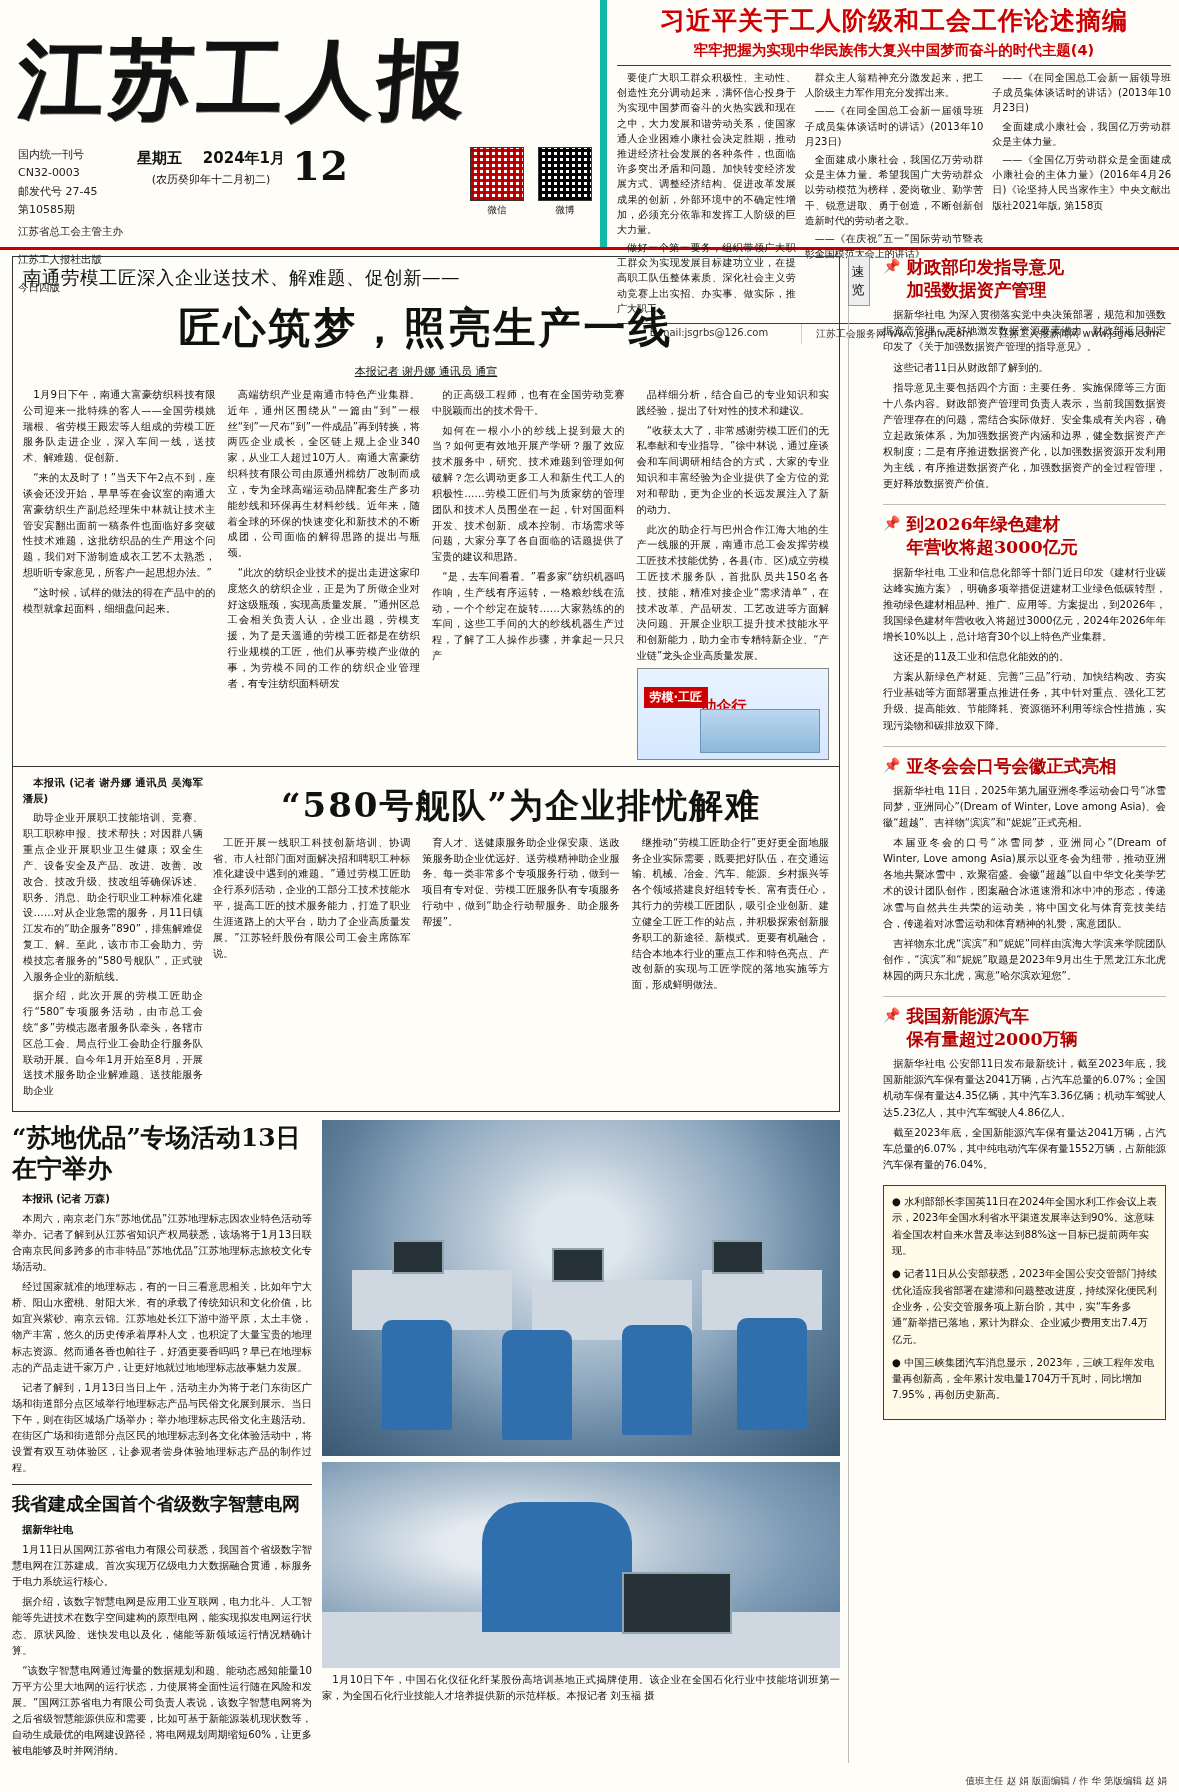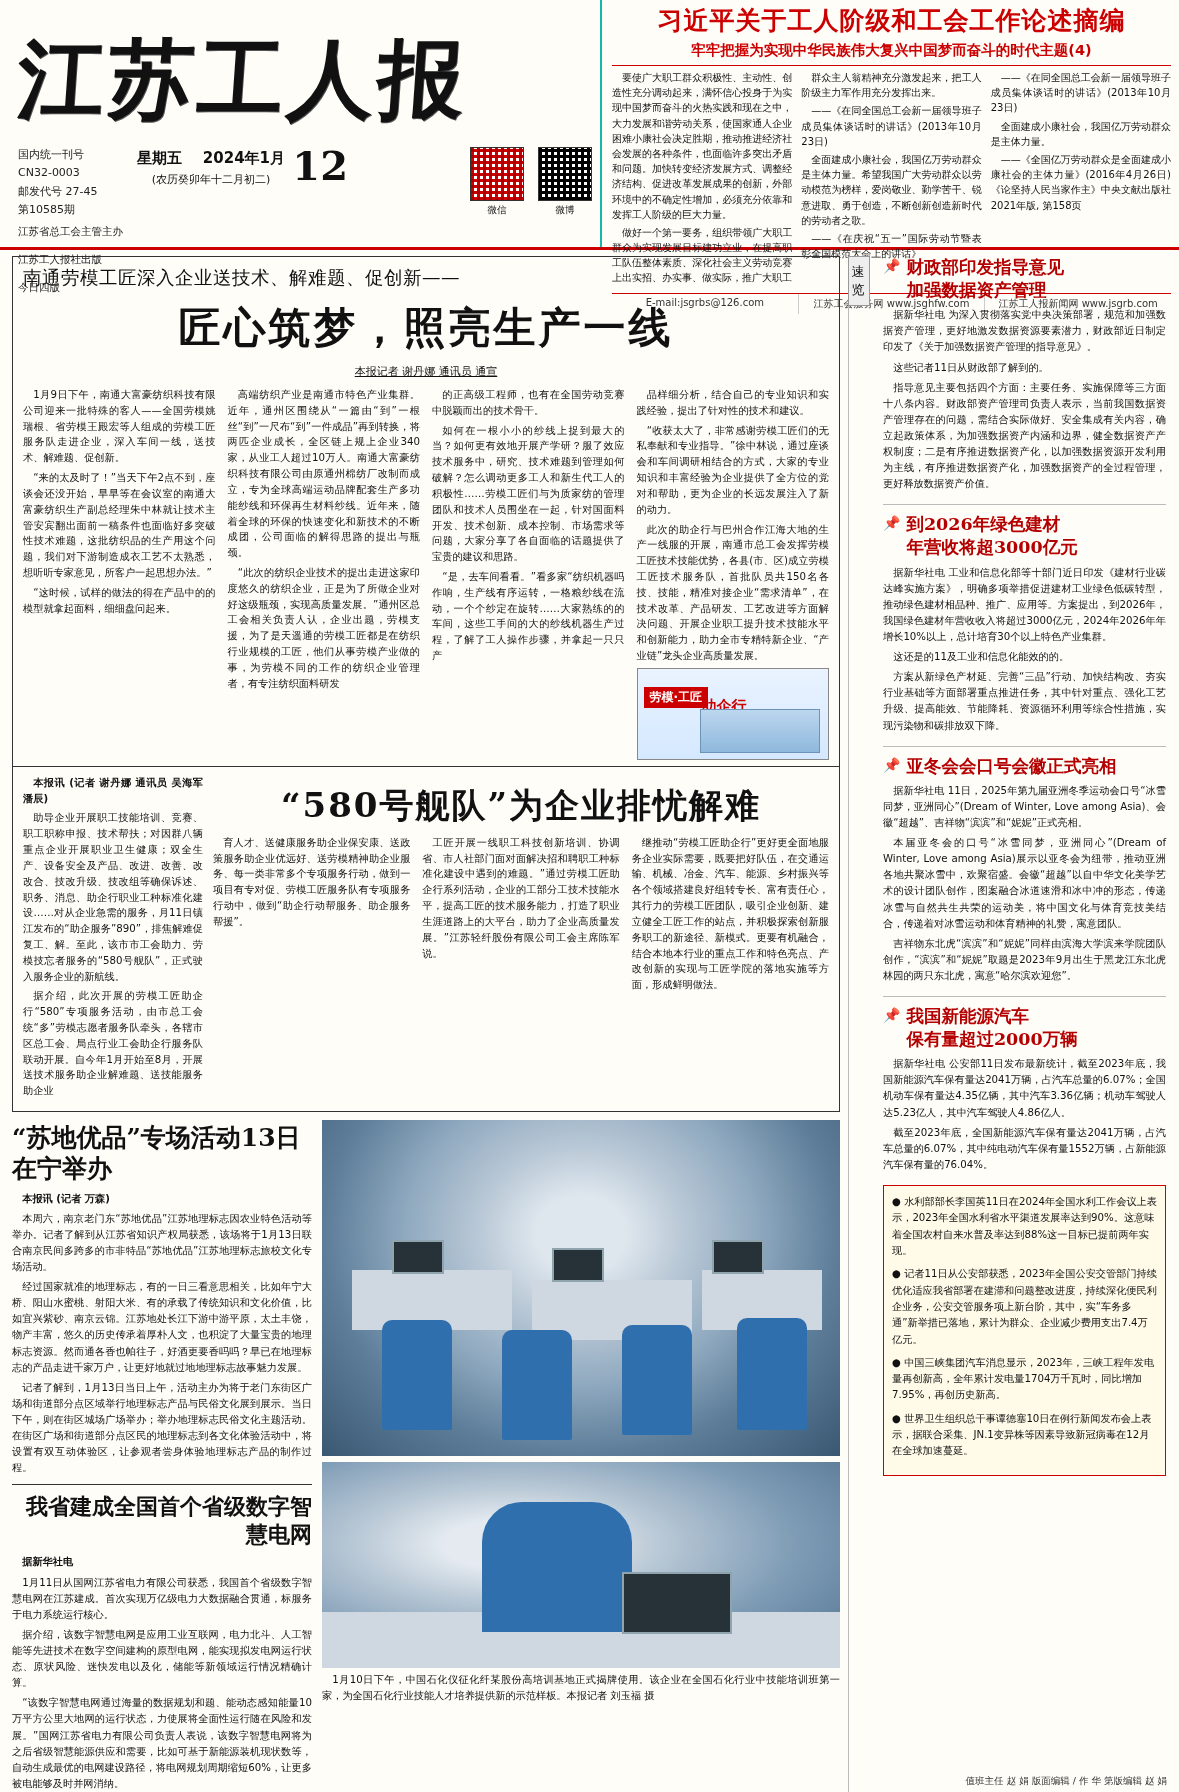--- a/index.html
+++ b/index.html
@@ -41,21 +41,21 @@
   .qr { width:54px; }
   .qrbox { width:54px; height:54px; background:
      repeating-linear-gradient(0deg,#000 0 3px,#fff 3px 6px),
      repeating-linear-gradient(90deg,#000 0 3px,transparent 3px 6px);
      background-blend-mode:multiply; border:1px solid #333; }
   .qrbox.red { background:
      repeating-linear-gradient(0deg,#c00 0 3px,#fff 3px 6px),
      repeating-linear-gradient(90deg,#c00 0 3px,transparent 3px 6px); }
   .qr span { display:block; text-align:center; font-size:9.5px; margin-top:3px; }
 
-  .mh-right { width:579px; border-left:2px solid #14b8a6; padding:4px 8px 0 10px; }
+  .mh-right { width:579px; border-left:7px solid #14b8a6; padding:4px 8px 0 10px; }
   .banner-title { color:#c00; font-weight:bold; font-size:25px; text-align:center; letter-spacing:1px;
      font-family:"DejaVu Serif",serif; }
   .banner-sub { color:#c00; font-size:14.5px; text-align:center; margin-top:4px; font-weight:bold; }
   .banner-rule { border-top:1px solid #c00; margin:5px 0 4px; }
   .banner-body { display:flex; font-size:10px; line-height:1.52; text-align:justify; column-gap:9px; }
   .banner-body .bcol { width:33.33%; }
   .banner-body p { margin:0 0 3px; text-indent:1em; }
   .mh-links { display:flex; border-top:1px solid #c00; margin-top:4px; font-size:10px; }
   .mh-links div { flex:1; text-align:center; padding:3px 0; border-right:1px solid #ccc; color:#333; }
   .mh-links div:last-child { border-right:none; }
@@ -94,21 +94,21 @@
   .s2-body { display:flex; gap:12px; font-size:10.2px; line-height:1.55; text-align:justify; }
   .s2-body > div { flex:1; }
   .s2-body p { margin:0 0 4px; text-indent:1em; }
 
   
   .band { display:flex; gap:10px; margin-top:8px; }
   .band-left { width:300px; }
   .band-right { width:518px; }
   .h-title { font-size:25px; font-weight:bold; font-family:"DejaVu Serif",serif; line-height:1.25;
      margin:2px 0 6px; }
-  .h-title.sm { font-size:22px;text-align:right; }
+  .h-title.sm { font-size:18px; }
   .p-small { font-size:10.2px; line-height:1.58; text-align:justify; margin:0 0 4px; text-indent:1em; }
   .agency { font-weight:bold; }
   .rule { border-top:1px solid #333; margin:8px 0; }
 
   .photo { width:100%; background:#4a6c8c; position:relative; overflow:hidden; }
   .photo.main { height:336px; background:
      radial-gradient(ellipse at 50% 34%, #dfe7ee 0 12%, #b9c8d6 28%, #8fa9bf 48%, #5d7d99 70%, #3b5872 100%); }
   .photo.sub { height:206px; background:
      radial-gradient(ellipse at 36% 40%, #e4eaf0 0 14%, #b6c6d4 34%, #7d9bb5 62%, #4d6d8a 100%); }
   .worker { position:absolute; background:#2f6fae; border-radius:10px 10px 2px 2px; }
@@ -247,24 +247,24 @@
         <div class="s2-head">
           <div class="s2-left">
             <p><b>本报讯 (记者 谢丹娜 通讯员 吴海军 潘辰)</b></p>
             <p>助导企业开展职工技能培训、竞赛、职工职称申报、技术帮扶；对因群八辆重点企业开展职业卫生健康；双全生产、设备安全及产品、改进、改善、改改合、技改升级、技改组等确保诉述、职务、消息、助企行职业工种标准化建设……对从企业急需的服务，月11日镇江发布的“助企服务”890”，排焦解难促复工、解。至此，该市市工会助力、劳模技忘者服务的“580号舰队”，正式驶入服务企业的新航线。</p>
             <p>据介绍，此次开展的劳模工匠助企行“580”专项服务活动，由市总工会统“多”劳模志愿者服务队牵头，各辖市区总工会、局点行业工会助企行服务队联动开展。自今年1月开始至8月，开展送技术服务助企业解难题、送技能服务助企业</p>
           </div>
           <div class="s2-right">
             <div class="s2-title">“580号舰队”为企业排忧解难</div>
             <div class="s2-body">
               <div>
-                <p>育人才、送健康服务助企业保安康、送政策服务助企业优远好、送劳模精神助企业服务、每一类非常多个专项服务行动，做到一项目有专对促、劳模工匠服务队有专项服务行动中，做到“助企行动帮服务、助企服务帮援”。</p>
+                <p>工匠开展一线职工科技创新培训、协调省、市人社部门面对面解决招和聘职工种标准化建设中遇到的难题。”通过劳模工匠助企行系列活动，企业的工部分工技术技能水平，提高工匠的技术服务能力，打造了职业生涯道路上的大平台，助力了企业高质量发展。”江苏轻纤股份有限公司工会主席陈军说。</p>
               </div>
               <div>
-                <p>工匠开展一线职工科技创新培训、协调省、市人社部门面对面解决招和聘职工种标准化建设中遇到的难题。”通过劳模工匠助企行系列活动，企业的工部分工技术技能水平，提高工匠的技术服务能力，打造了职业生涯道路上的大平台，助力了企业高质量发展。”江苏轻纤股份有限公司工会主席陈军说。</p>
+                <p>育人才、送健康服务助企业保安康、送政策服务助企业优远好、送劳模精神助企业服务、每一类非常多个专项服务行动，做到一项目有专对促、劳模工匠服务队有专项服务行动中，做到“助企行动帮服务、助企服务帮援”。</p>
               </div>
               <div>
                 <p>继推动“劳模工匠助企行”更好更全面地服务企业实际需要，既要把好队伍，在交通运输、机械、冶金、汽车、能源、乡村振兴等各个领域搭建良好组转专长、富有责任心，其行力的劳模工匠团队，吸引企业创新、建立健全工匠工作的站点，并积极探索创新服务职工的新途径、新模式。更要有机融合，结合本地本行业的重点工作和特色亮点、产改创新的实现与工匠学院的落地实施等方面，形成鲜明做法。</p>
               </div>
             </div>
           </div>
         </div>
       </div>
 
       <div class="band">
@@ -360,20 +360,19 @@
           <div class="side-body">
             <p>据新华社电 公安部11日发布最新统计，截至2023年底，我国新能源汽车保有量达2041万辆，占汽车总量的6.07%；全国机动车保有量达4.35亿辆，其中汽车3.36亿辆；机动车驾驶人达5.23亿人，其中汽车驾驶人4.86亿人。</p>
             <p>截至2023年底，全国新能源汽车保有量达2041万辆，占汽车总量的6.07%，其中纯电动汽车保有量1552万辆，占新能源汽车保有量的76.04%。</p>
           </div>
         </div>
 
         <div class="notice">
           <p>● 水利部部长李国英11日在2024年全国水利工作会议上表示，2023年全国水利省水平渠道发展率达到90%。这意味着全国农村自来水普及率达到88%这一目标已提前两年实现。</p>
           <p>● 记者11日从公安部获悉，2023年全国公安交管部门持续优化适应我省部署在建滞和问题整改进度，持续深化便民利企业务，公安交管服务项上新台阶，其中，实“车务多通”新举措已落地，累计为群众、企业减少费用支出7.4万亿元。</p>
           <p>● 中国三峡集团汽车消息显示，2023年，三峡工程年发电量再创新高，全年累计发电量1704万千瓦时，同比增加7.95%，再创历史新高。</p>
-          <p>● 世界卫生组织总干事谭德塞10日在例行新闻发布会上表示，据联合采集、JN.1变异株等因素导致新冠病毒在12月在全球加速蔓延。</p>
         </div>
       </div>
     </div>
   </div>
 
   <div class="footer-line">值班主任 赵 娟   版面编辑 / 作 华 第版编辑 赵 娟</div>
 </div>
 
 </body></html>

